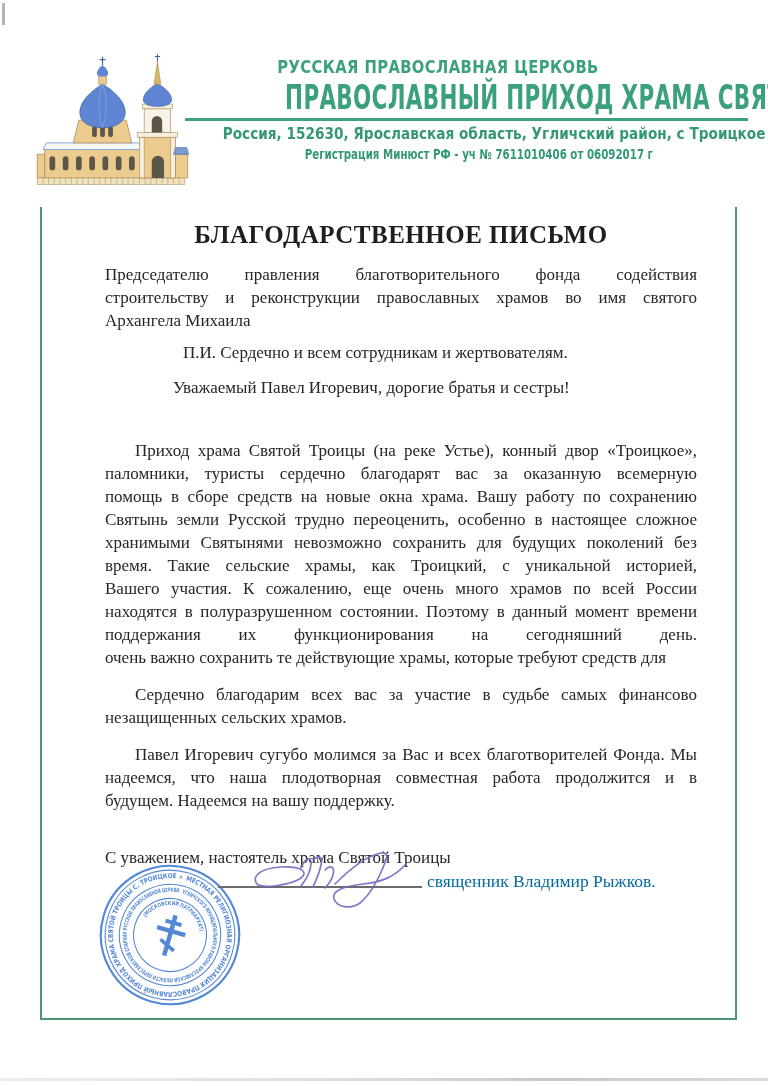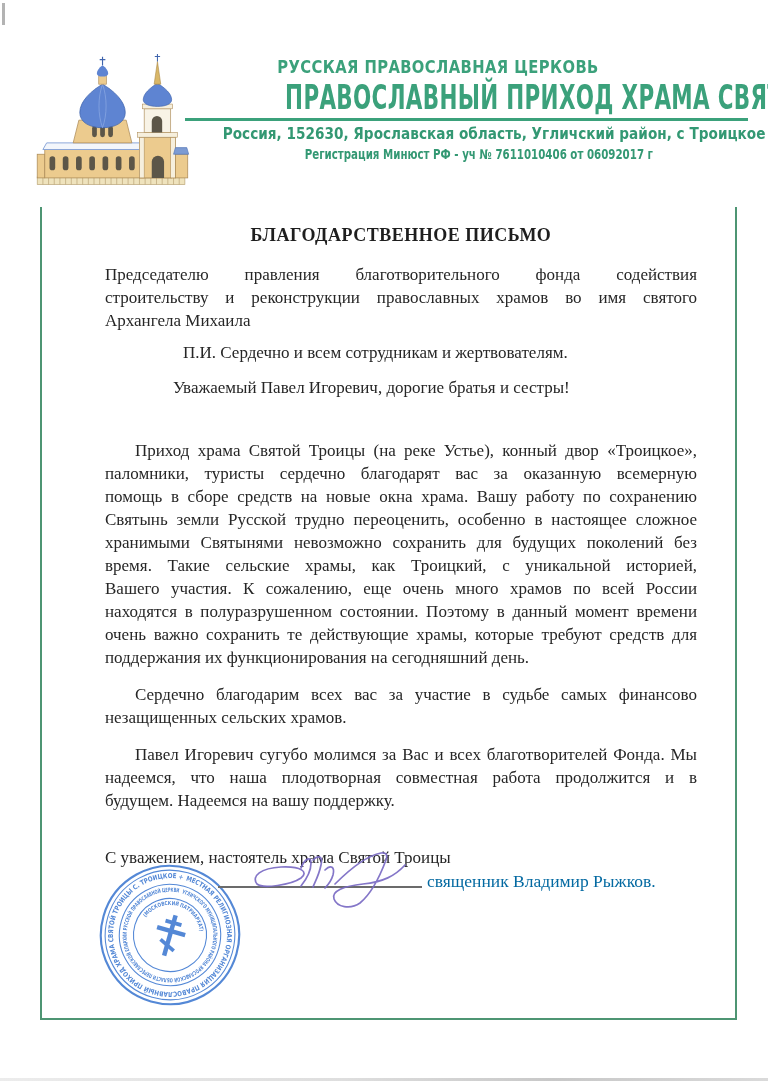--- a/index.html
+++ b/index.html
@@ -18,21 +18,21 @@
 
   .church-svg { position:absolute; left:30px; top:52px; width:164px; height:142px; }
 
   
   .green-frame { position:absolute; left:40px; top:207px; width:697px; height:813px;
                  border-left:2px solid #4e9573; border-right:2px solid #4e9573;
                  border-bottom:2px solid #4e9573; }
 
   
   .content { position:absolute; left:105px; top:212px; width:592px; color:#262626; font-size:17px; }
-  .title { margin-top:8px; font-size:18px; font-weight:bold; letter-spacing:.5px;
+  .title { margin-top:8px; font-size:25px; font-weight:bold; letter-spacing:.5px;
            line-height:30px; text-align:center; color:#1e1e1e; }
   .para { line-height:23px; }
   .pline { text-align:justify; text-align-last:justify; }
   .pline:last-child { text-align-last:left; }
   .indent .pline:first-child { text-indent:30px; }
   .addressee { margin-top:13px; }
   .recipient { margin-top:10px; line-height:22px; padding-left:78px; }
   .salutation{ margin-top:13px; line-height:22px; padding-left:68px; font-weight:normal; }
   .par1 { margin-top:40px; }
   .par2, .par3 { margin-top:14px; }
@@ -125,22 +125,22 @@
     <div class="salutation">Уважаемый Павел Игоревич, дорогие братья и сестры!</div>
     <div class="para indent par1">
         <div class="pline">Приход храма Святой Троицы (на реке Устье), конный двор «Троицкое»,</div>
         <div class="pline">паломники, туристы сердечно благодарят вас за оказанную всемерную</div>
         <div class="pline">помощь в сборе средств на новые окна храма. Вашу работу по сохранению</div>
         <div class="pline">Святынь земли Русской трудно переоценить, особенно в настоящее сложное</div>
         <div class="pline">хранимыми Святынями невозможно сохранить для будущих поколений без</div>
         <div class="pline">время. Такие сельские храмы, как Троицкий, с уникальной историей,</div>
         <div class="pline">Вашего участия. К сожалению, еще очень много храмов по всей России</div>
         <div class="pline">находятся в полуразрушенном состоянии. Поэтому в данный момент времени</div>
+        <div class="pline">поддержания их функционирования на сегодняшний день.</div>
         <div class="pline">очень важно сохранить те действующие храмы, которые требуют средств для</div>
-        <div class="pline">поддержания их функционирования на сегодняшний день.</div>
       </div>
     <div class="para indent par2">
         <div class="pline">Сердечно благодарим всех вас за участие в судьбе самых финансово</div>
         <div class="pline">незащищенных сельских храмов.</div>
       </div>
     <div class="para indent par3">
         <div class="pline">Павел Игоревич сугубо молимся за Вас и всех благотворителей Фонда. Мы</div>
         <div class="pline">надеемся, что наша плодотворная совместная работа продолжится и в</div>
         <div class="pline">будущем. Надеемся на вашу поддержку.</div>
       </div>

